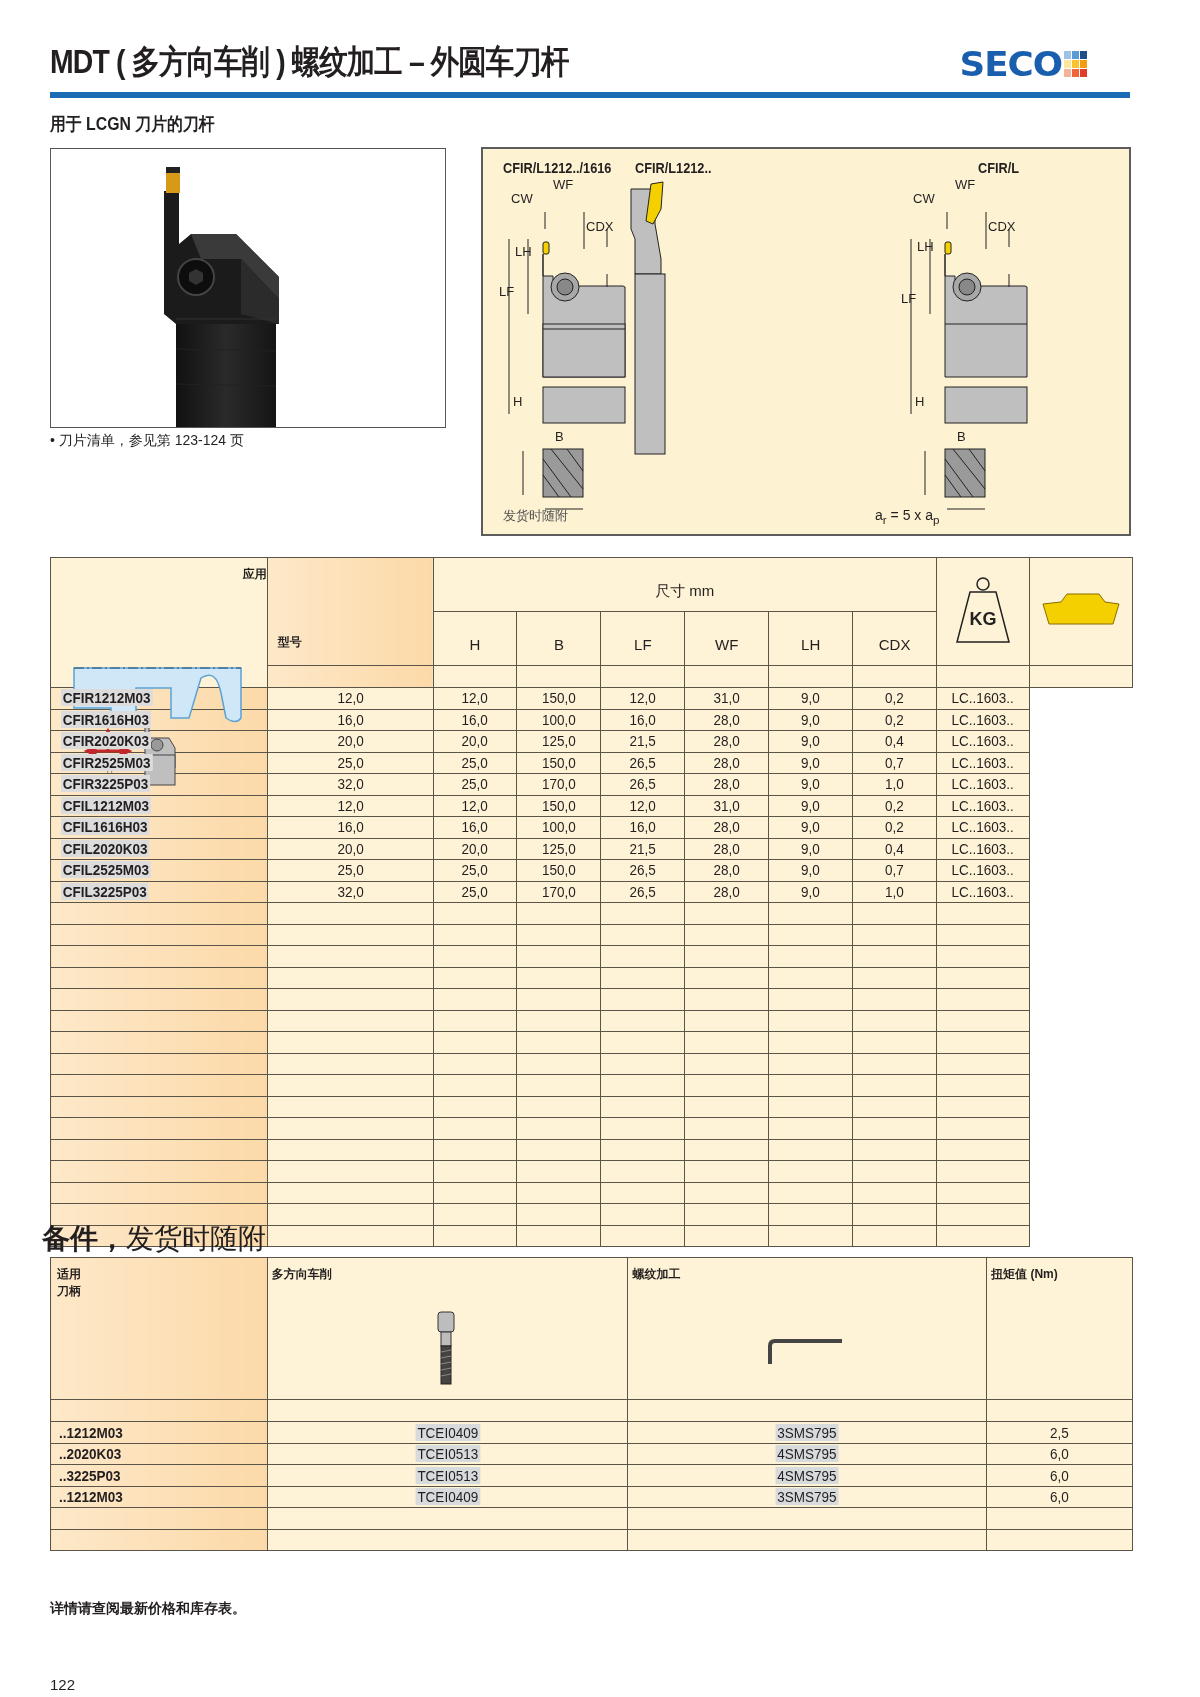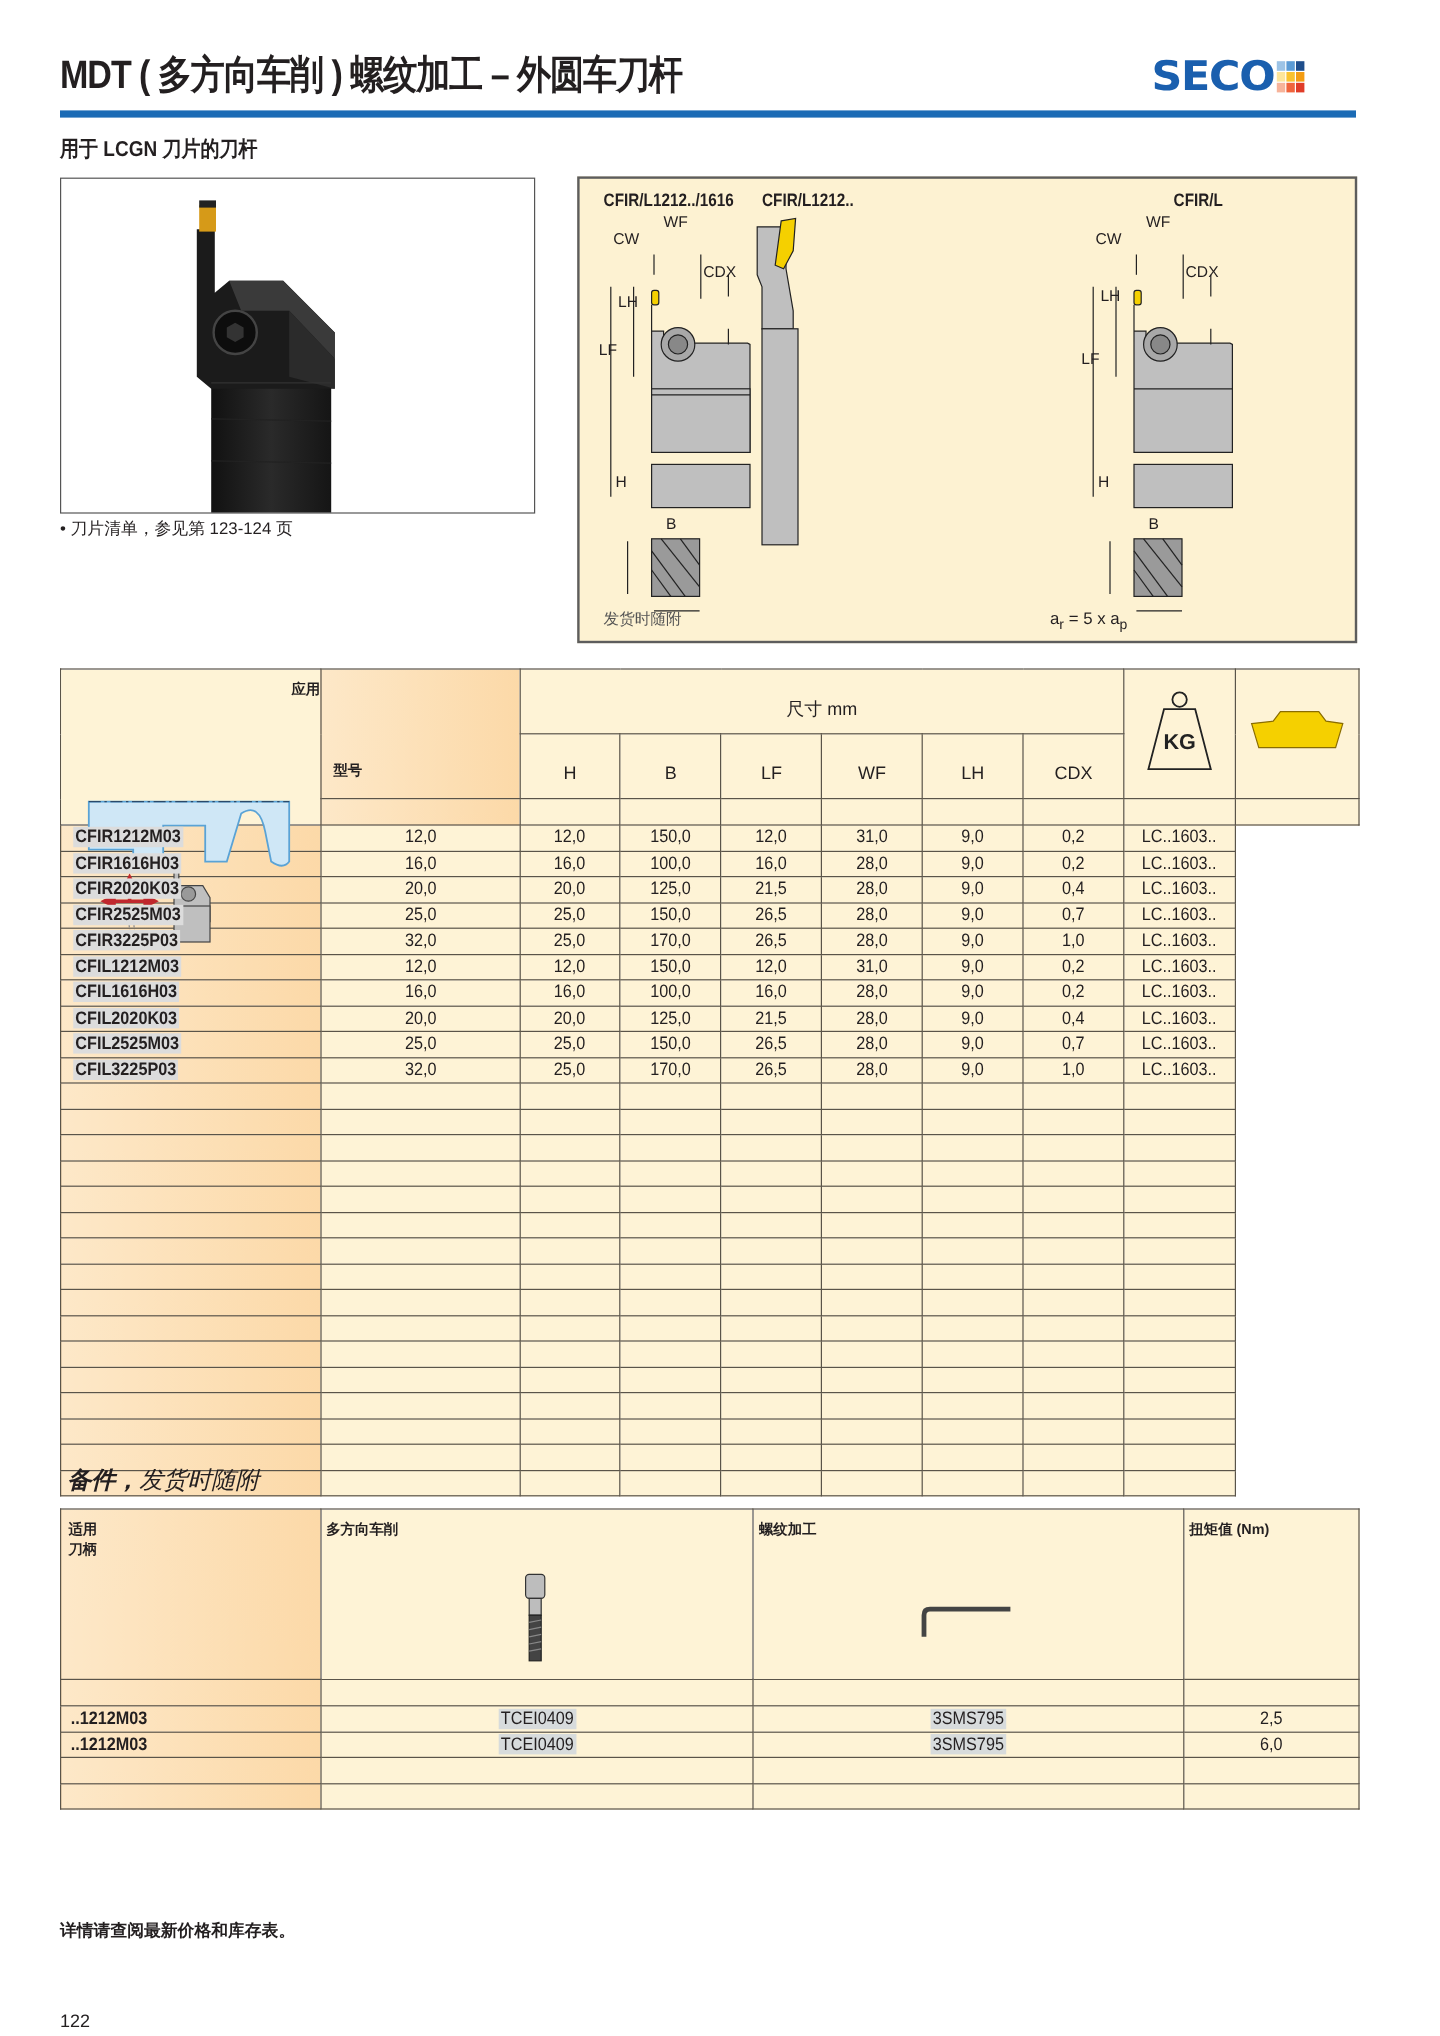--- a/index.html
+++ b/index.html
@@ -16,21 +16,21 @@
   .diagram { left: 481px; top: 147px; width: 650px; height: 389px; background: #fdf2d2; border: 2px solid #5d5d5d; }
   .diag-label { font-size: 15px; font-weight: bold; transform: scaleX(0.85); transform-origin: left; white-space: nowrap; }
   table { border-collapse: collapse; }
   .main-table { left: 50px; top: 557px; width: 1083px; }
   .main-table td, .main-table th { border: 1.5px solid #5a5449; font-weight: normal; padding: 0; }
   .cream { background: #fef3d6; }
   .peach { background: linear-gradient(90deg, #fde8c8 0%, #fcd9a8 100%); }
   .num { text-align: center; font-size: 15px; transform: scaleX(0.9); display: inline-block; }
   .model { font-size: 15px; font-weight: bold; background: #dcdcdc; padding: 0 2px; display: inline-block; transform: scaleX(0.9); transform-origin: left; white-space: nowrap; }
   .hdr { font-size: 15px; font-weight: bold; text-align: center; }
-  .section-head { left: 56px; top: 1220px; font-size: 20px; font-weight: bold; white-space: nowrap; font-style: italic; }
+  .section-head { left: 42px; top: 1220px; font-size: 28px; font-weight: bold; white-space: nowrap; }
   .spare-table { left: 50px; top: 1257px; width: 1083px; }
   .spare-table td { border: 1.5px solid #5a5449; font-size: 15px; padding: 0; }
   .hl { background: #d7dbdc; padding: 0 2px; display: inline-block; transform: scaleX(0.9); }
   .footnote { left: 50px; top: 1600px; font-size: 14px; font-weight: bold; white-space: nowrap; }
   .pagenum { left: 50px; top: 1676px; font-size: 15px; }
   .cn-small { font-size: 12px; font-weight: bold; }
 </style>
 </head>
 <body>
 
@@ -571,20 +571,32 @@
       </tr>
   </tbody>
     <tbody id="spare-rows">
       <tr style="height: 21.5px;">
         <td class="peach" style="padding-left:8px"><span style="font-weight:bold;display:inline-block;transform:scaleX(0.9);transform-origin:left">..1212M03</span></td>
         <td class="cream" style="text-align:center"><span class="hl">TCEI0409</span></td>
         <td class="cream" style="text-align:center"><span class="hl">3SMS795</span></td>
         <td class="cream" style="text-align:center"><span class="num">2,5</span></td>
       </tr>
       <tr style="height: 21.5px;">
+        <td class="peach" style="padding-left:8px"><span style="font-weight:bold;display:inline-block;transform:scaleX(0.9);transform-origin:left">..2020K03</span></td>
+        <td class="cream" style="text-align:center"><span class="hl">TCEI0513</span></td>
+        <td class="cream" style="text-align:center"><span class="hl">4SMS795</span></td>
+        <td class="cream" style="text-align:center"><span class="num">6,0</span></td>
+      </tr>
+      <tr style="height: 21.5px;">
+        <td class="peach" style="padding-left:8px"><span style="font-weight:bold;display:inline-block;transform:scaleX(0.9);transform-origin:left">..3225P03</span></td>
+        <td class="cream" style="text-align:center"><span class="hl">TCEI0513</span></td>
+        <td class="cream" style="text-align:center"><span class="hl">4SMS795</span></td>
+        <td class="cream" style="text-align:center"><span class="num">6,0</span></td>
+      </tr>
+      <tr style="height: 21.5px;">
         <td class="peach" style="padding-left:8px"><span style="font-weight:bold;display:inline-block;transform:scaleX(0.9);transform-origin:left">..1212M03</span></td>
         <td class="cream" style="text-align:center"><span class="hl">TCEI0409</span></td>
         <td class="cream" style="text-align:center"><span class="hl">3SMS795</span></td>
         <td class="cream" style="text-align:center"><span class="num">6,0</span></td>
       </tr>
       <tr style="height: 21.5px;">
         <td class="peach" style="padding-left:8px"></td>
         <td class="cream" style="text-align:center"></td>
         <td class="cream" style="text-align:center"></td>
         <td class="cream" style="text-align:center"></td>

